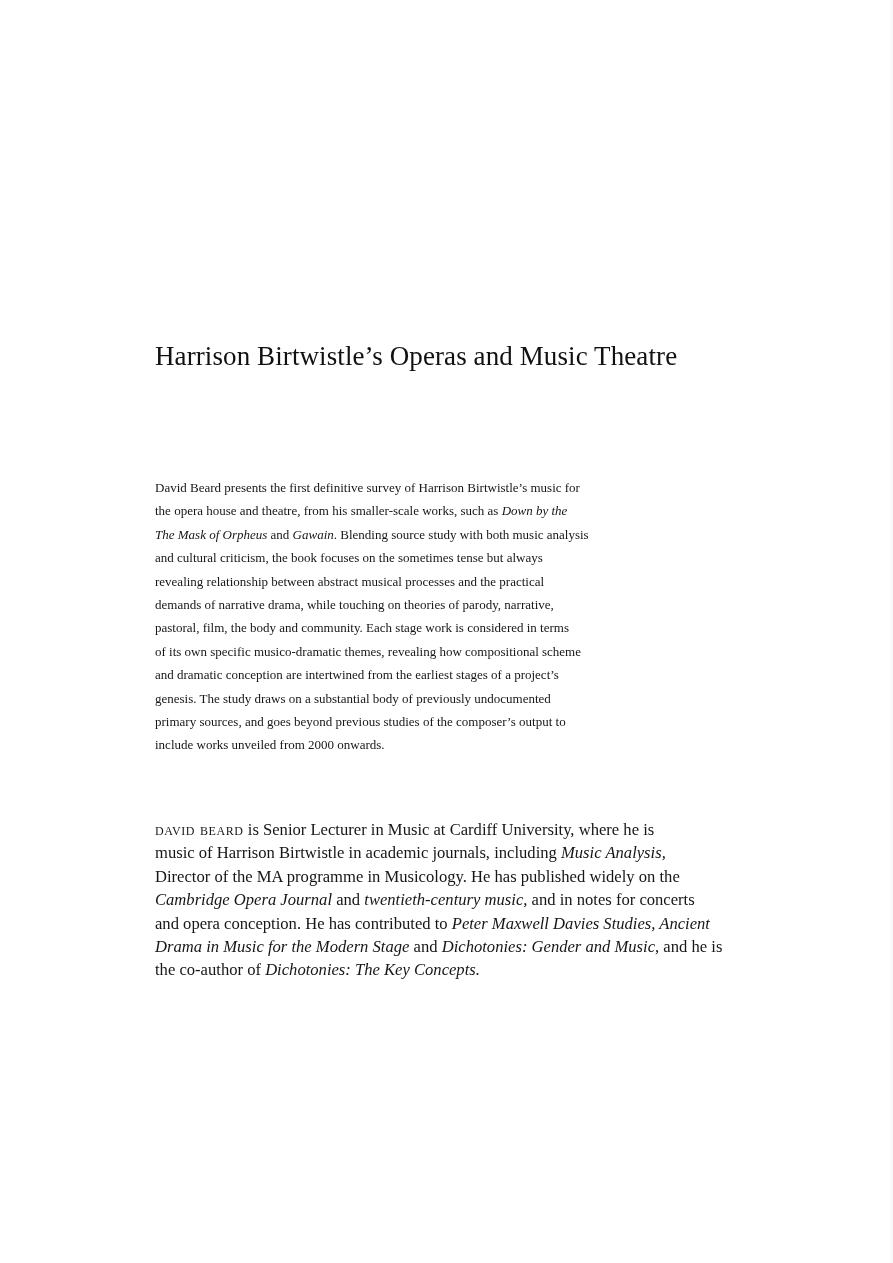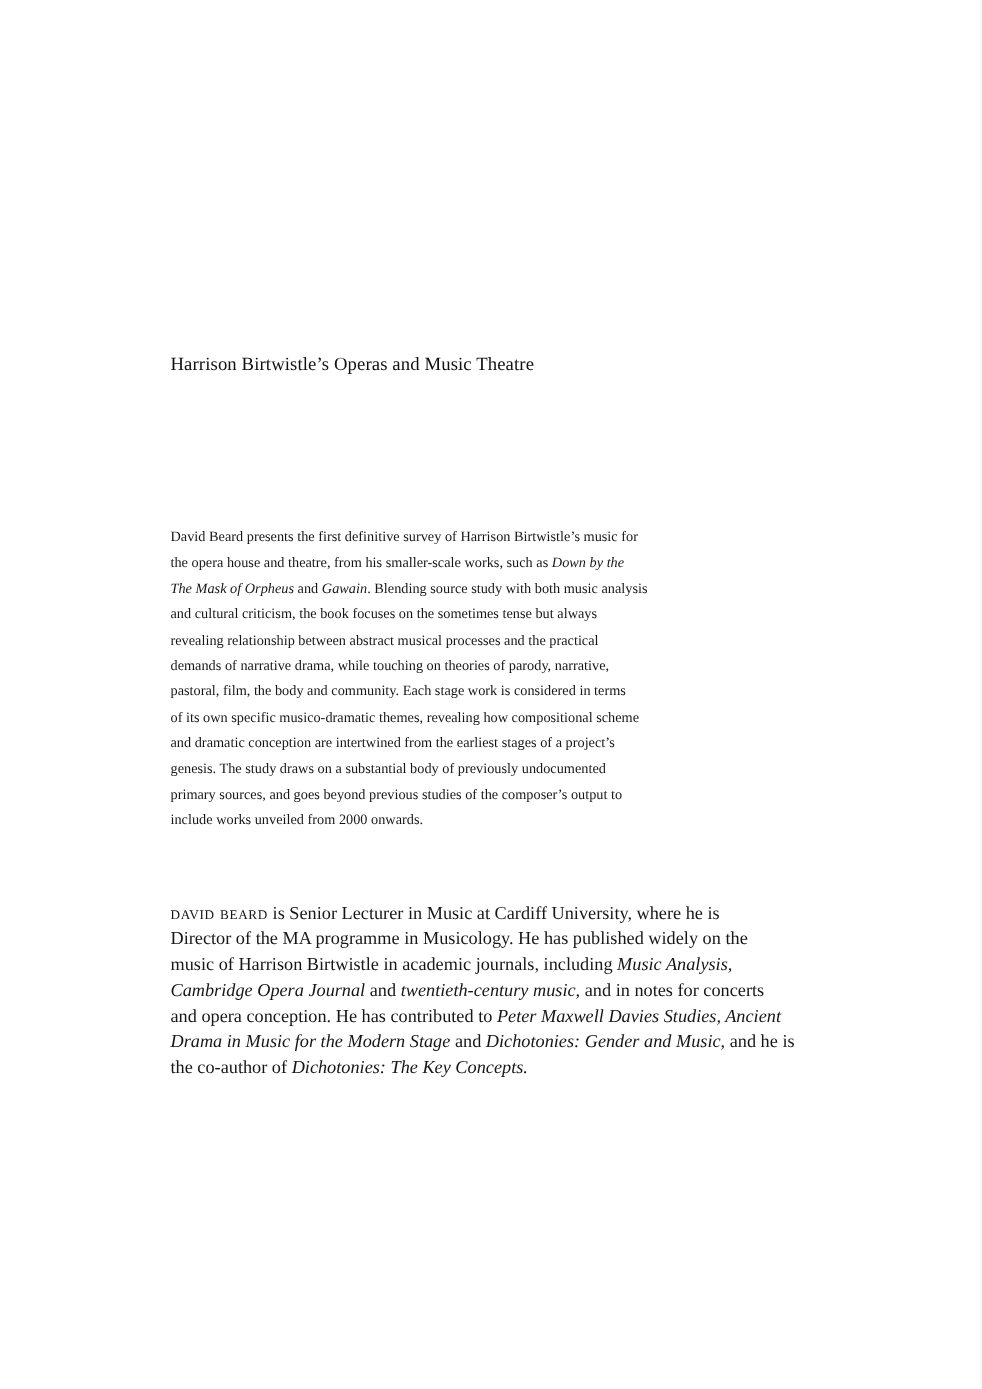--- a/index.html
+++ b/index.html
@@ -19,23 +19,23 @@
       position: absolute;
       top: 0;
       right: 0;
       width: 4px;
       height: 1263px;
       background: linear-gradient(to right, #ffffff, #f7f7f7);
     }
     .book-title {
       position: absolute;
       left: 155px;
-      top: 321px;
+      top: 341px;
       margin: 0;
-      font-size: 17px;
+      font-size: 27px;
       font-weight: normal;
       letter-spacing: 0.1px;
       white-space: nowrap;
       color: #111111;
     }
     .blurb {
       position: absolute;
       left: 155px;
       top: 476px;
       width: 600px;
@@ -86,19 +86,19 @@
     <span class="line"><span>pastoral, film, the body and community. Each stage work is considered in terms</span></span>
     <span class="line"><span>of its own specific musico-dramatic themes, revealing how compositional scheme</span></span>
     <span class="line"><span>and dramatic conception are intertwined from the earliest stages of a project’s</span></span>
     <span class="line"><span>genesis. The study draws on a substantial body of previously undocumented</span></span>
     <span class="line"><span>primary sources, and goes beyond previous studies of the composer’s output to</span></span>
     <span class="line"><span>include works unveiled from 2000 onwards.</span></span>
   </p>
 
 <p class="bio" id="bio">
     <span class="line"><span class="smallcaps">David Beard</span><span> is Senior Lecturer in Music at Cardiff University, where he is</span></span>
+    <span class="line"><span>music of Harrison Birtwistle in academic journals, including </span><em>Music Analysis,</em></span>
     <span class="line"><span>Director of the MA programme in Musicology. He has published widely on the</span></span>
-    <span class="line"><span>music of Harrison Birtwistle in academic journals, including </span><em>Music Analysis,</em></span>
     <span class="line"><em>Cambridge Opera Journal</em><span> and </span><em>twentieth-century music,</em><span> and in notes for concerts</span></span>
     <span class="line"><span>and opera conception. He has contributed to </span><em>Peter Maxwell Davies Studies, Ancient</em></span>
     <span class="line"><em>Drama in Music for the Modern Stage</em><span> and </span><em>Dichotonies: Gender and Music</em><span>, and he is</span></span>
     <span class="line"><span>the co-author of </span><em>Dichotonies: The Key Concepts.</em></span>
   </p>
 
 </body></html>

